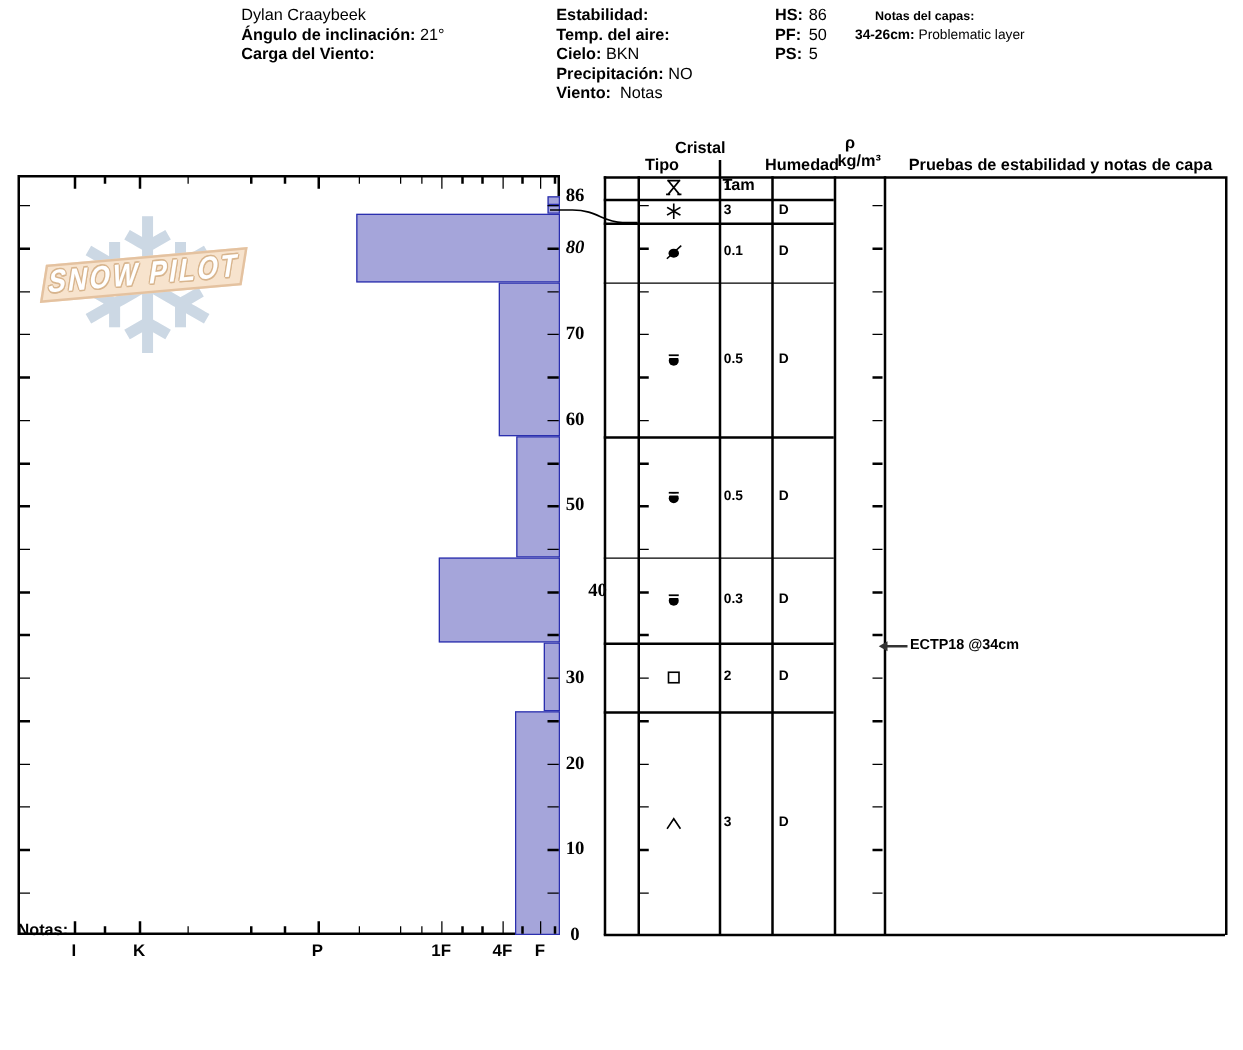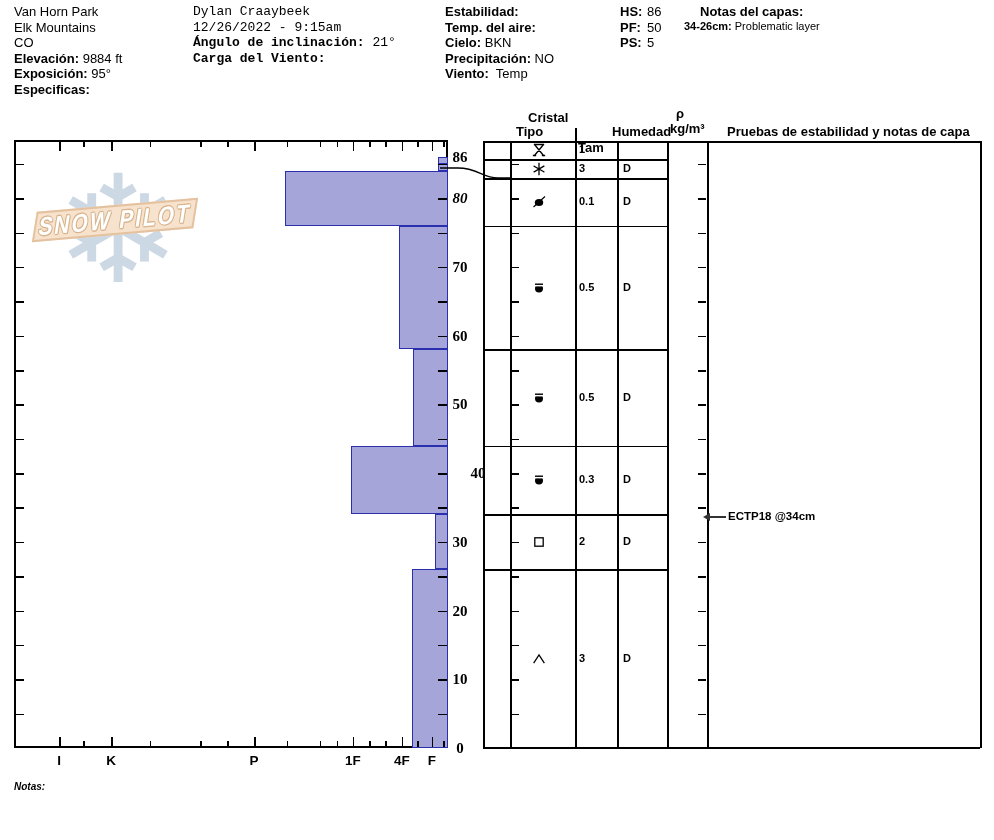--- a/index.html
+++ b/index.html
@@ -31,61 +31,52 @@
   .annot .head{position:absolute;left:-2px;top:2.5px;width:0;height:0;
                border-right:7px solid #333;border-top:4.5px solid transparent;border-bottom:4.5px solid transparent;}
   .annot .txt{position:absolute;left:23px;top:0;}
   svg{position:absolute;overflow:visible;}
 </style>
 </head>
 <body>
 
 <div class="canvas">
 
-  <div class="hcol" style="left:14px;">
-    <div>Van Horn Park</div>
-    <div>Elk Mountains</div>
-    <div>CO</div>
-    <div><span class="b">Elevación:</span> <span>9884 ft</span></div>
-    <div><span class="b">Exposición:</span> <span>95°</span></div>
-    <div><span class="b">Especificas:</span> <span></span></div>
-  </div>
-
-  <div class="hcol" style="left:193px;font-family:Liberation Mono, monospace;">
+
+  <div class="hcol" style="left:193px;">
     <div>Dylan Craaybeek</div>
-    <div>12/26/2022 - 9:15am</div>
     <div><span class="b">Ángulo de inclinación:</span> <span>21°</span></div>
     <div><span class="b">Carga del Viento:</span> <span></span></div>
   </div>
 
   <div class="hcol" style="left:443px;background:#fff;padding-left:2px;">
     <div><span class="b">Estabilidad:</span> <span></span></div>
     <div><span class="b">Temp. del aire:</span> <span></span></div>
     <div><span class="b">Cielo:</span> <span>BKN</span></div>
     <div><span class="b">Precipitación:</span> <span>NO</span></div>
-    <div><span class="b">Viento:</span>&nbsp; <span>Temp</span></div>
+    <div><span class="b">Viento:</span>&nbsp; <span>Notas</span></div>
   </div>
 
   <div class="hcol" style="left:620px;">
     <div><span class="b" style="display:inline-block;width:27px;">HS:</span><span>86</span></div>
     <div><span class="b" style="display:inline-block;width:27px;">PF:</span><span>50</span></div>
     <div><span class="b" style="display:inline-block;width:27px;">PS:</span><span>5</span></div>
   </div>
 
   <div class="hcol" style="left:684px;">
-    <div style="padding-left:16px;"><span class="b" style="font-size:13px;">Notas del capas:</span></div>
+    <div style="padding-left:16px;"><span class="b" style="font-size:10px;">Notas del capas:</span></div>
     <div style="font-size:11px;line-height:13px;"><span class="b">34-26cm:</span> <span>Problematic layer</span></div>
   </div>
 
   <div class="logo-flake">❄</div>
   <div class="logo-banner">
     <span>SNOW PILOT</span>
   </div>
 
-  <div class="thead" style="left:528px;top:110px;">Cristal</div>
+  <div class="thead" style="left:540px;top:110px;">Cristal</div>
   <div class="thead" style="left:516px;top:124px;">Tipo</div>
   <div class="thead" style="left:578px;top:140px;">Tam</div>
   <div class="thead" style="left:612px;top:124px;">Humedad</div>
   <div class="thead" style="left:676px;top:106px;">ρ</div>
   <div class="thead" style="left:670px;top:121px;">kg/m³</div>
   <div class="thead" style="left:727px;top:124px;">Pruebas de estabilidad y notas de capa</div>
 
   <div id="drawing">
       <div class="abs" style="left: 14px; top: 140px; width: 434px; height: 608px; border: 2px solid rgb(0, 0, 0); box-sizing: border-box;"></div>
       <div class="bar" style="left: 438.018px; top: 157px; width: 9.982px; height: 6.87209px; background: rgb(165, 165, 218); border: 1.5px solid rgb(42, 47, 174);"></div>
@@ -296,14 +287,14 @@
         <path d="M 440 168 H 458 C 478 168 482 178 498 178 H 510" fill="none" stroke="#000" stroke-width="1.3"></path>
       </svg>
     </div>
 
   <div class="annot" style="left:705px;top:510px;">
     <span class="head"></span>
     <span class="stem"></span>
     <span class="txt">ECTP18 @34cm</span>
   </div>
 
-  <div class="abs b" style="left:14px;top:781px;font-size:10px;font-style:italic;">Notas:</div>
+  <div class="abs b" style="left:14px;top:736px;font-size:13px;">Notas:</div>
 </div>
 
 </body></html>

